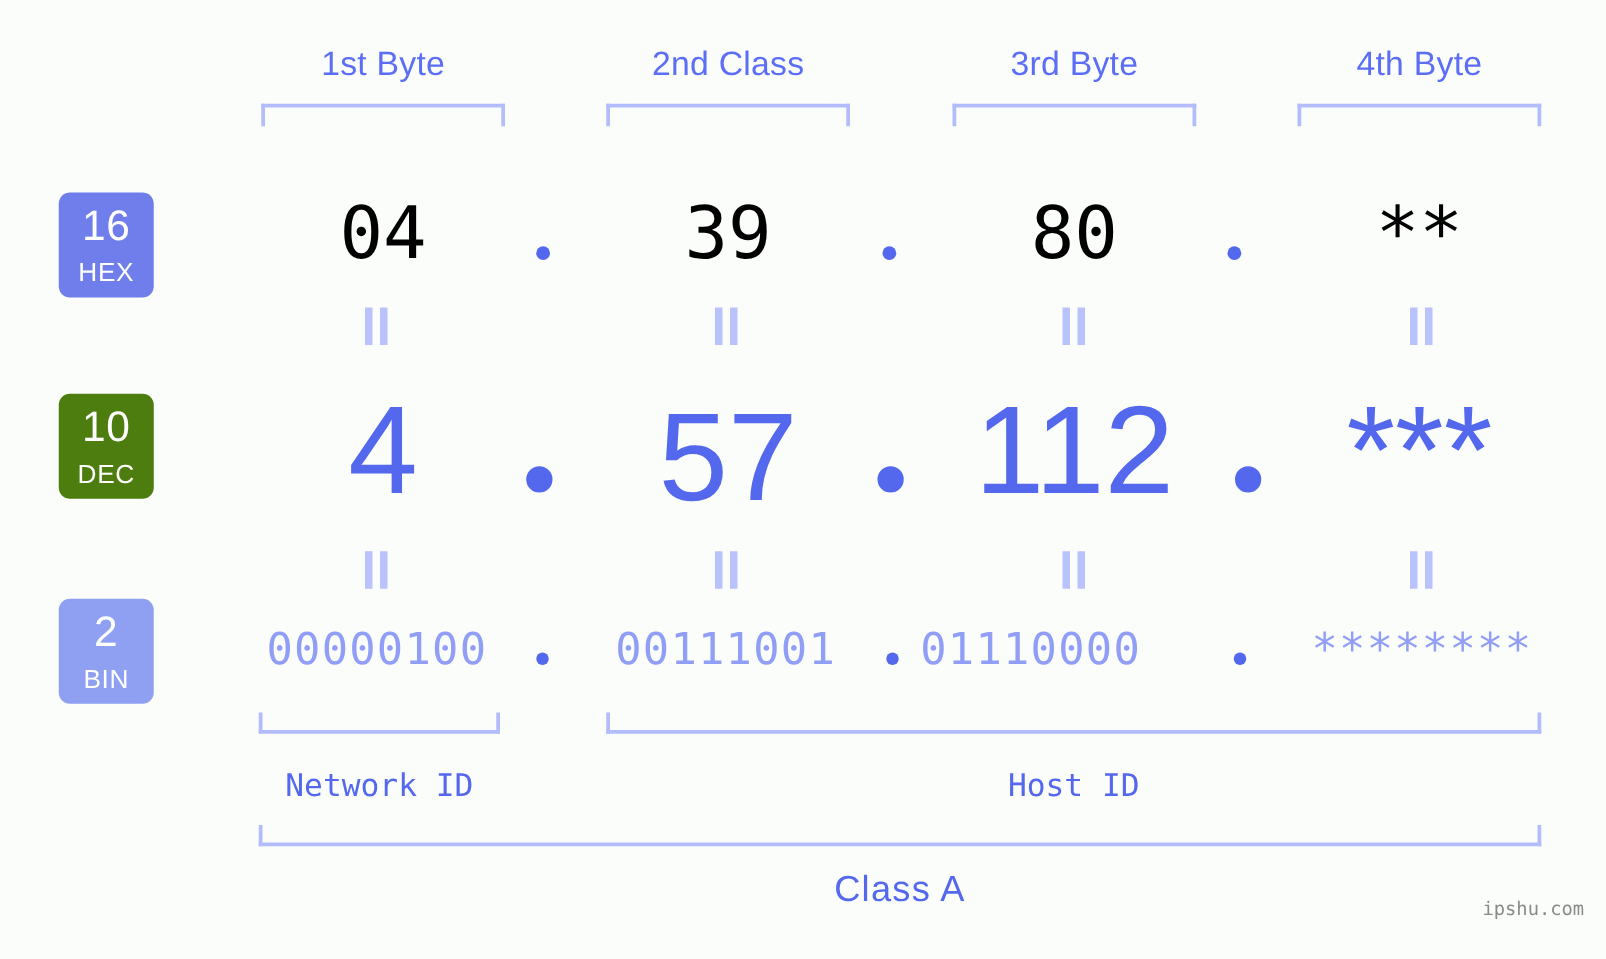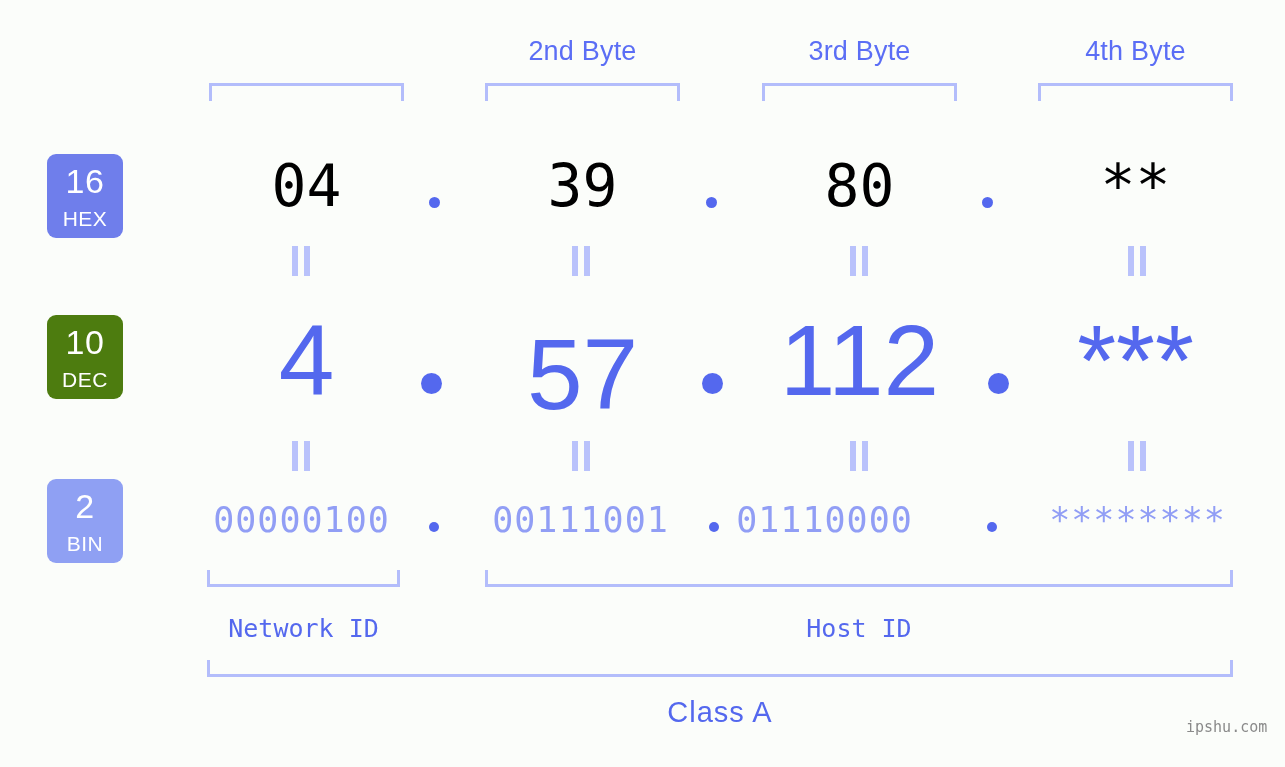--- a/index.html
+++ b/index.html
@@ -134,21 +134,22 @@
     font-size:15px;
     color:#8a8a8a;
     white-space:nowrap;
   }
 </style>
 </head>
 <body>
 
 <div class="stage">
 
-  <div class="byte-label" style="left:485px;top:36px;width:195px;">2nd Byte</div>
+  <div class="byte-label" style="left:209px;top:36px;width:195px;">1st Byte</div>
+  <div class="byte-label" style="left:485px;top:36px;width:195px;">2nd Class</div>
   <div class="byte-label" style="left:762px;top:36px;width:195px;">3rd Byte</div>
   <div class="byte-label" style="left:1038px;top:36px;width:195px;">4th Byte</div>
 
   <div class="bracket down" style="left:209px;top:83px;width:195px;height:18px;"></div>
   <div class="bracket down" style="left:485px;top:83px;width:195px;height:18px;"></div>
   <div class="bracket down" style="left:762px;top:83px;width:195px;height:18px;"></div>
   <div class="bracket down" style="left:1038px;top:83px;width:195px;height:18px;"></div>
 
   <div class="badge" style="left:47px;top:154px;background:#6f7eeb;">
     <span class="num">16</span>
@@ -183,21 +184,21 @@
       <i></i>
     </div>
 
   <div class="badge" style="left:47px;top:315px;background:#4d7c0f;">
     <span class="num">10</span>
     <span class="nm">DEC</span>
   </div>
 
   <div class="row-dec">
     <div class="cell" style="left:209px;top:310px;width:195px;">4</div>
-    <div class="cell" style="left:485px;top:324px;width:195px;">57</div>
+    <div class="cell" style="left:485px;top:316px;width:195px;">57</div>
     <div class="cell" style="left:762px;top:310px;width:195px;">112</div>
     <div class="cell" style="left:1038px;top:310px;width:195px;">***</div>
 
     <div class="dot big" style="left:421px;top:373px;"></div>
     <div class="dot big" style="left:702px;top:373px;"></div>
     <div class="dot big" style="left:988px;top:373px;"></div>
   </div>
 
   <div class="eqbar" style="left:290px;top:441px;">
       <i></i>

